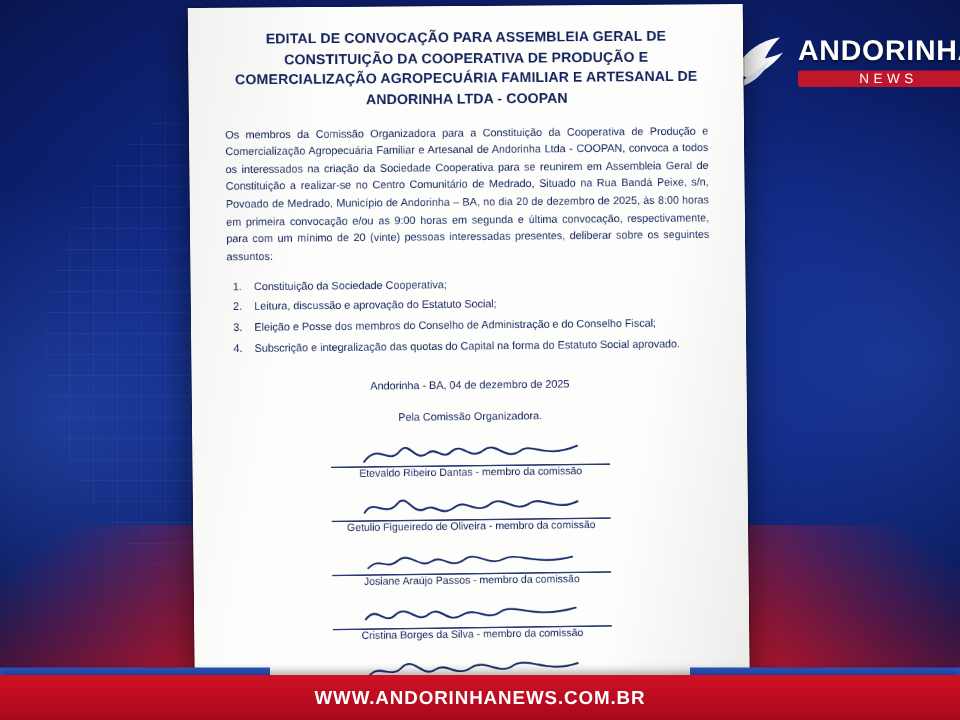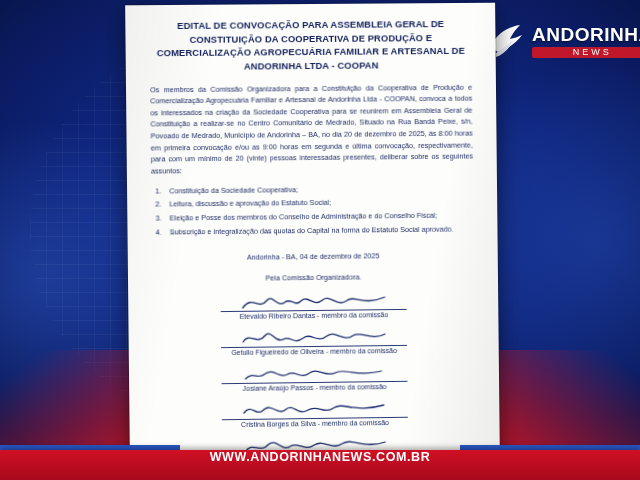--- a/index.html
+++ b/index.html
@@ -197,20 +197,21 @@
 
   
   .bottom-bar {
     position: absolute;
     left: 0;
     right: 0;
     bottom: 0;
     height: 30px;
     background: linear-gradient(180deg, #d01024 0%, #a8091c 100%);
     display: flex;
+    align-items: center;
     justify-content: center;
     box-shadow: 0 -2px 6px rgba(0,0,0,0.35);
   }
   .bottom-bar-text {
     color: #ffffff;
     font-weight: bold;
     font-size: 12.5px;
     letter-spacing: 0.6px;
   }
   .bar-accent-left, .bar-accent-right {

